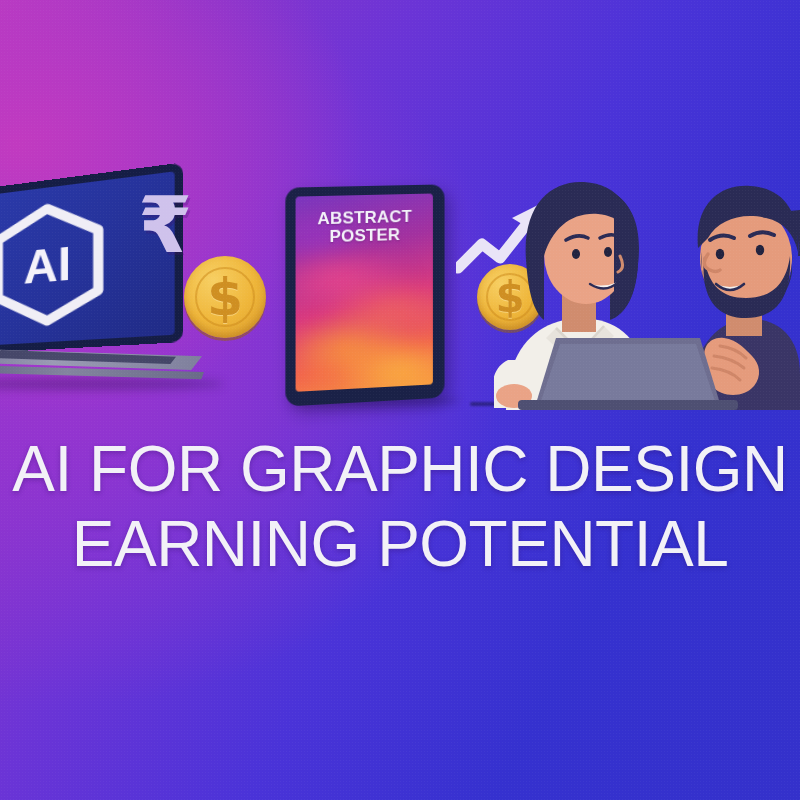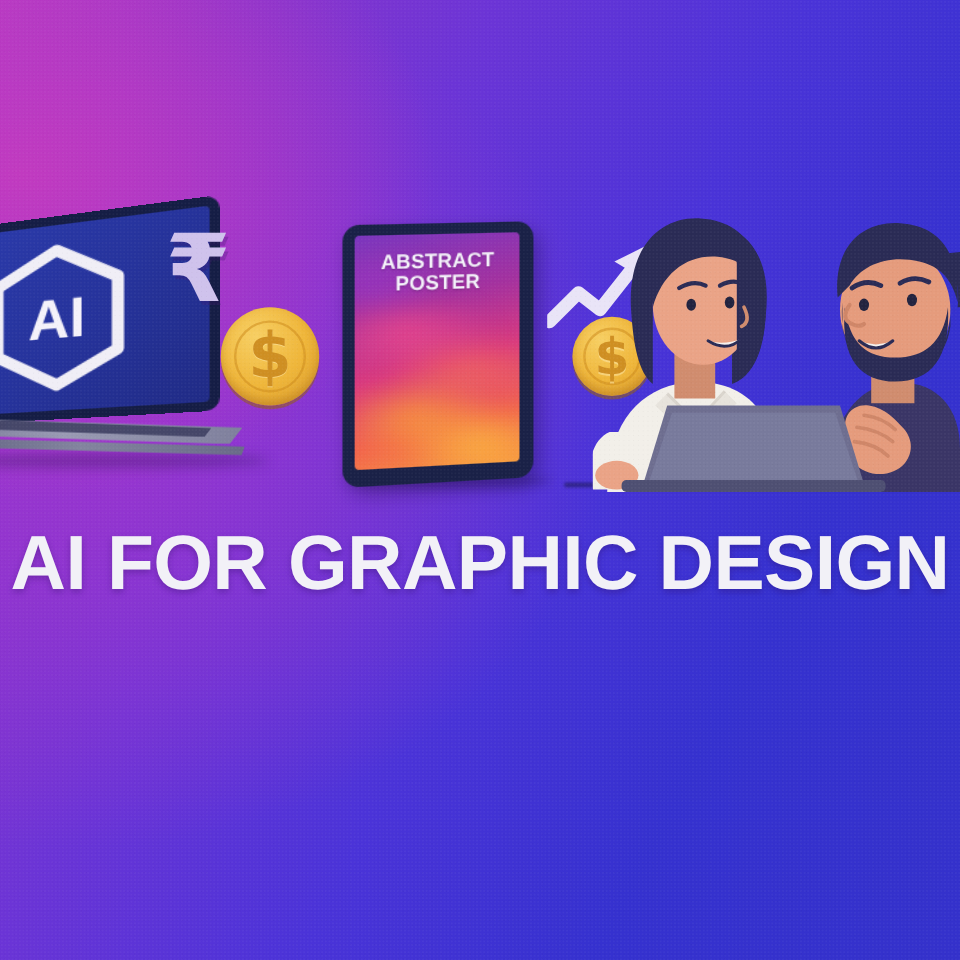--- a/index.html
+++ b/index.html
@@ -177,21 +177,21 @@
 
   
   .title-block {
     position:absolute; left:0; top:432px; width:800px;
     text-align:center;
     z-index:6;
   }
   .title-line {
     display:block;
     color:#f2f1f7;
-    font-weight:700;
+    font-weight:400;
     font-size:63px;
     line-height:75px;
     letter-spacing:-.5px;
     white-space:nowrap;
     text-shadow:0 2px 5px rgba(40,10,90,.30);
   }
   .title-line.l1 { font-size:64px; }
   .title-line.l2 { font-size:64px; }
 </style>
 </head>
@@ -350,16 +350,17 @@
           </g>
 
         </g>
       </svg>
     </div>
 
   </div>
 
   <div class="title-block">
     <span class="title-line l1">AI FOR GRAPHIC DESIGN</span>
+    <span class="title-line l2">EARNING POTENTIAL</span>
   </div>
 
   <div class="grain"></div>
 </div>
 
 </body></html>

